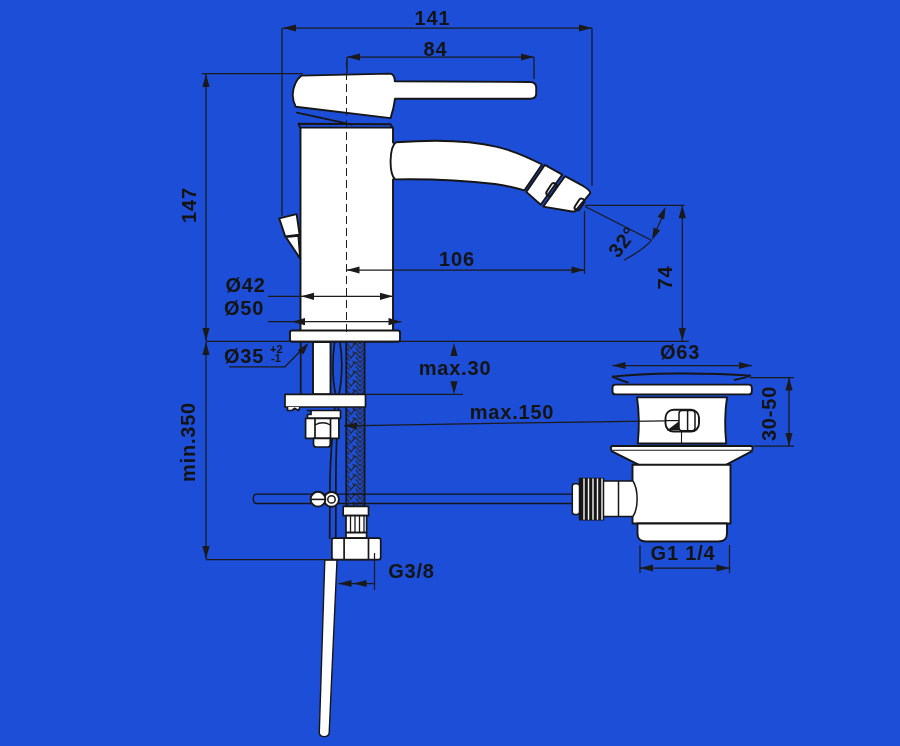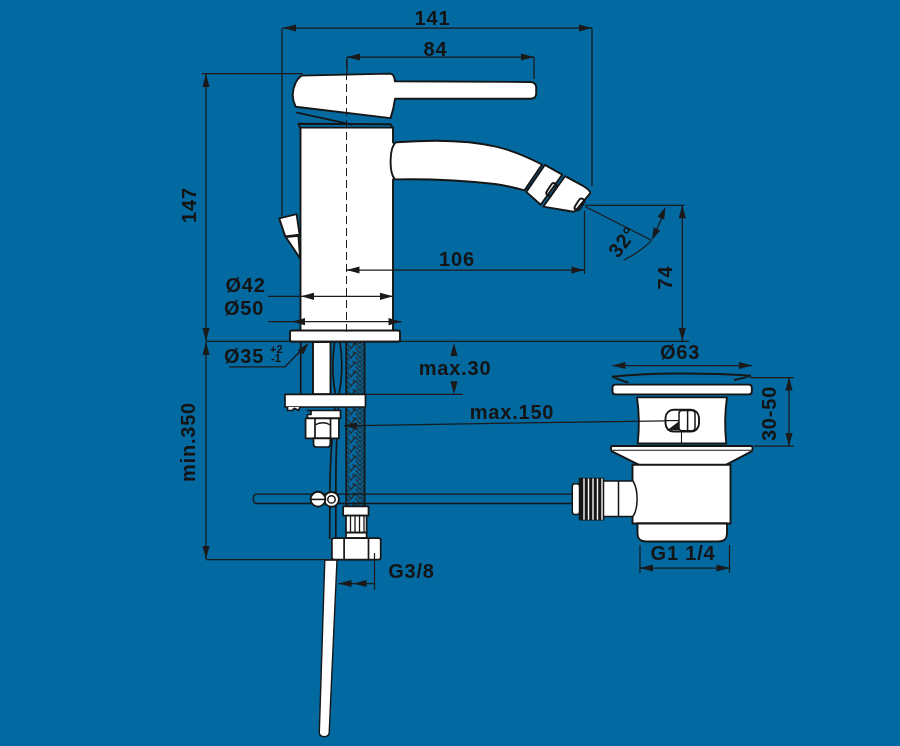--- a/index.html
+++ b/index.html
@@ -1,16 +1,16 @@
 <!DOCTYPE html>
 <html><head>
 <meta charset="utf-8">
 <style>
 html,body{margin:0;padding:0;background:#ffffff;}
-#wrap{width:900px;height:746px;position:relative;background:#0369a1;overflow:hidden;}
+#wrap{width:900px;height:746px;position:relative;background:#1d4ed8;overflow:hidden;}
 svg{position:absolute;left:0;top:0;}
 text{font-family:"Liberation Sans",sans-serif;font-weight:bold;fill:#141414;}
 .t{font-size:20px;letter-spacing:0.8px;}
 .s{font-size:11px;letter-spacing:0px;}
 </style>
 </head>
 <body>
 <div id="wrap">
 <svg width="900" height="746" viewBox="0 0 900 746">
 <defs>

